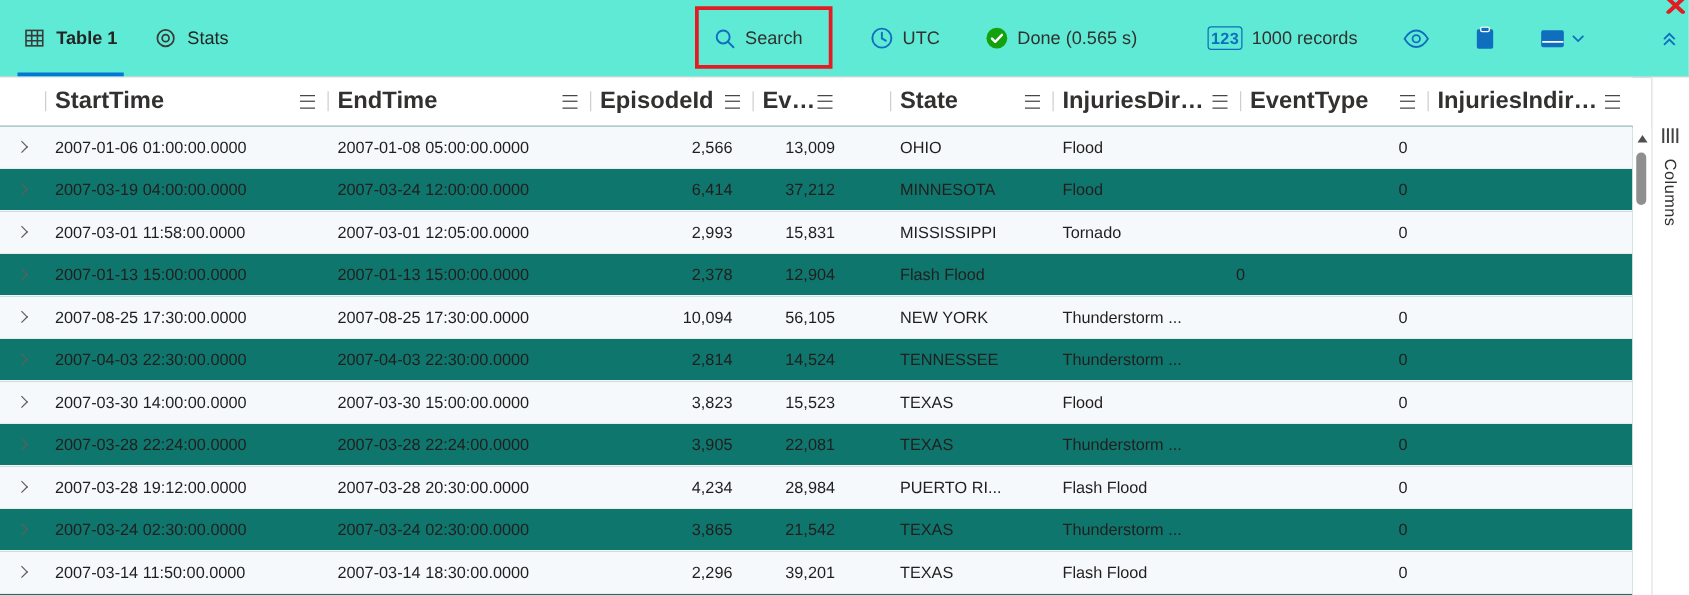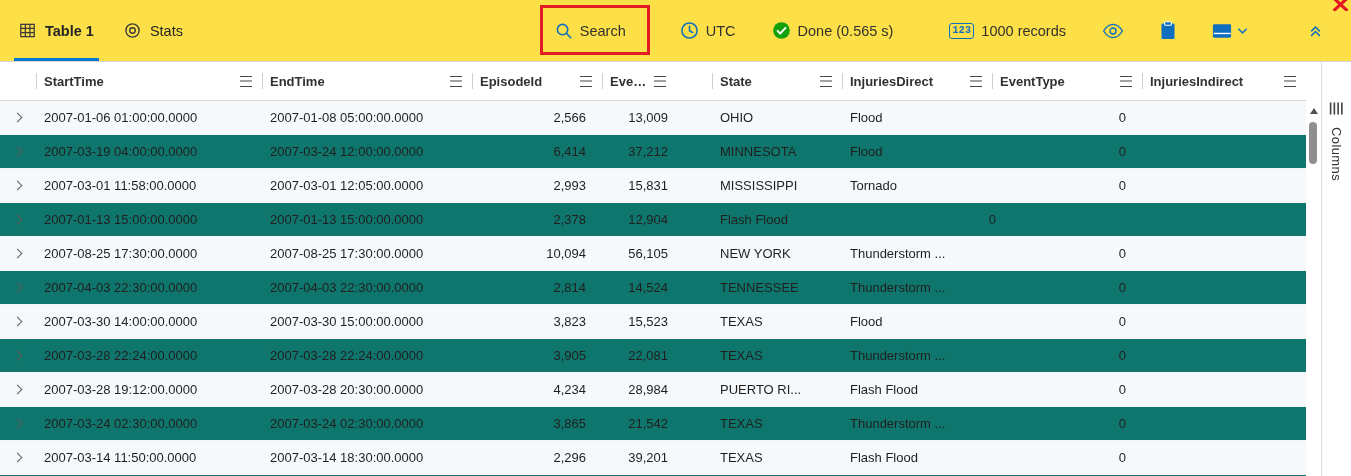--- a/index.html
+++ b/index.html
@@ -6,37 +6,37 @@
     --accent:#0078d4;
     --green:#13a10e;
     --red:#e31b23;
     --blue:#106ebe;
   }
   html,body{margin:0;padding:0;background:#fff;}
   body{width:1351px;height:476px;overflow:hidden;font-family:"Liberation Sans","DejaVu Sans",sans-serif;}
   .app{position:relative;width:1351px;height:476px;background:#fff;}
 
   
-  .toolbar{height:62px;display:flex;border-bottom:1px solid #d6d6d6;box-sizing:border-box;padding-left:4px;background:#fde047;}
+  .toolbar{height:62px;display:flex;border-bottom:1px solid #d6d6d6;box-sizing:border-box;padding-left:4px;background:#5eead4;}
   .tab{position:relative;height:100%;display:flex;align-items:center;gap:9px;padding:0 15px;font-size:14.5px;color:#242424;cursor:pointer;}
   .tab.active{font-weight:700;}
   .tab.active::after{content:'';position:absolute;left:10px;right:10px;bottom:0;height:3px;background:var(--accent);}
-  .t-right{margin-left:auto;display:flex;align-items:center;gap:36px;padding-right:28px;}
+  .t-right{margin-left:auto;display:flex;align-items:center;gap:36px;padding-right:8px;}
   .tool{display:flex;align-items:center;gap:7px;font-size:14.5px;color:#323130;position:relative;cursor:pointer;}
   .m18{margin-left:18px}.m20{margin-left:20px}.m24{margin-left:24px}
   .iconbtn{display:flex;align-items:center;gap:5px;cursor:pointer;}
   .annotation{position:absolute;top:-17px;bottom:-15px;left:-15px;right:-24px;border:3px solid var(--red);pointer-events:none;z-index:5;}
-  .badge123{border:1.4px solid var(--blue);color:var(--blue);font-size:10px;font-weight:700;border-radius:3px;padding:2px 2px;line-height:1;letter-spacing:.3px;font-family:Liberation Mono, monospace;}
+  .badge123{border:1.4px solid var(--blue);color:var(--blue);font-size:13px;font-weight:700;border-radius:3px;padding:2px 2px;line-height:1;letter-spacing:.3px;}
   .corner-mark{position:absolute;top:0;right:3px;z-index:6;}
 
   
   .grid-area{display:flex;height:414px;}
   .grid{flex:1;min-width:0;display:flex;flex-direction:column;}
   .grid-header{display:flex;height:39px;border-bottom:1px solid #d6d6d6;box-sizing:border-box;background:#fff;}
-  .hcell{position:relative;display:flex;align-items:center;padding:0 8px;box-sizing:border-box;font-size:13px;font-weight:700;color:#323130;flex:none;cursor:pointer;}
+  .hcell{position:relative;display:flex;align-items:center;padding:0 8px;box-sizing:border-box;font-size:19px;font-weight:700;color:#323130;flex:none;cursor:pointer;}
   .hcell::before{content:'';position:absolute;left:0;top:11px;bottom:11px;width:1px;background:#cfcfcf;}
   .hlabel{white-space:nowrap;overflow:hidden;text-overflow:ellipsis;}
   .menu-ic{margin-left:auto;flex:none;width:12px;height:9px;border-top:1.5px solid #484644;border-bottom:1.5px solid #484644;position:relative;margin-right:2px;}
   .menu-ic::after{content:'';position:absolute;left:0;right:0;top:50%;transform:translateY(-50%);border-top:1.5px solid #484644;}
   .c0{width:226px}.c1{width:210px}.c2{width:130px}.c3{width:110px}.c4{width:130px}.c5{width:150px}.c6{width:150px}
   .c7{flex:1 1 160px;min-width:0;}
   .grid-body{flex:1;overflow:hidden;background:#0f766e;}
   .grid-row{display:flex;height:34px;box-sizing:border-box;border-bottom:1px solid #f4f4f4;}
   .grid-row:nth-child(odd){background:#f5f9fc;}
   .cell{padding:0 8px;font-size:13px;color:#201f1e;white-space:nowrap;overflow:hidden;text-overflow:ellipsis;box-sizing:border-box;flex:none;height:100%;display:flex;align-items:center;}

